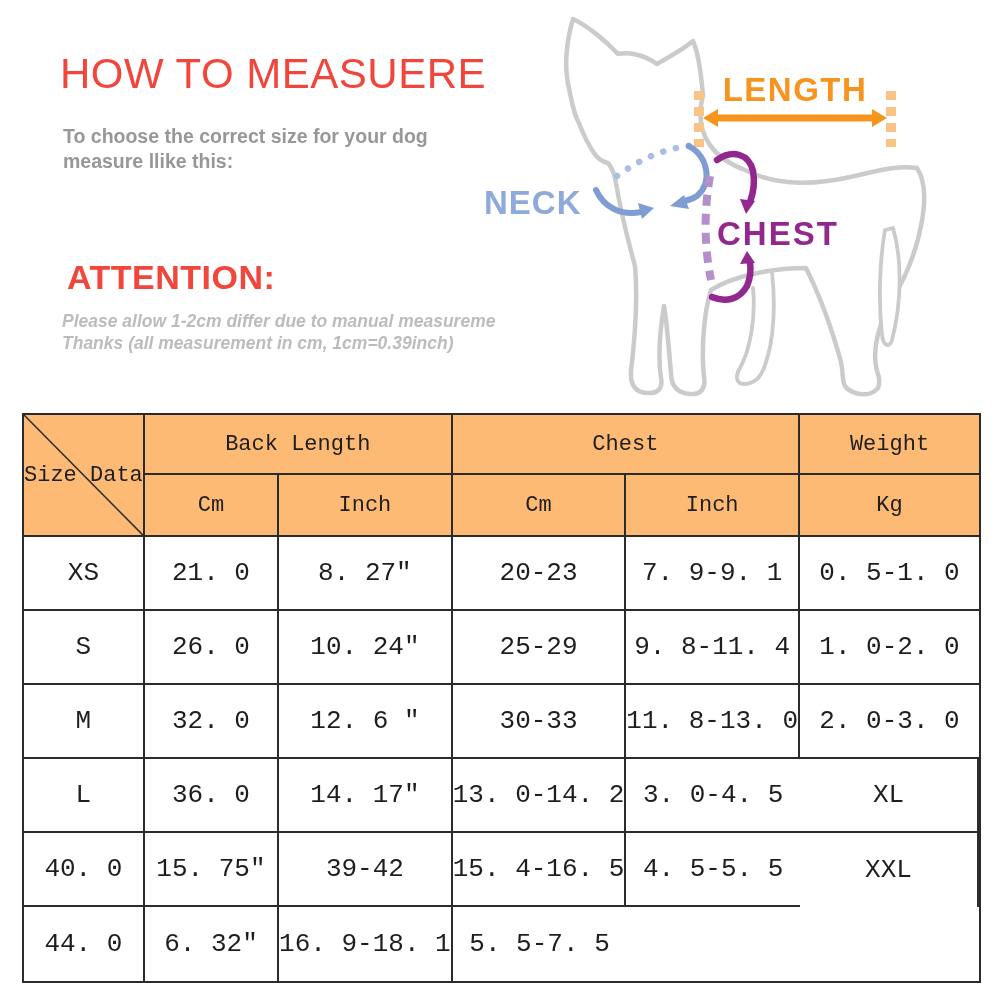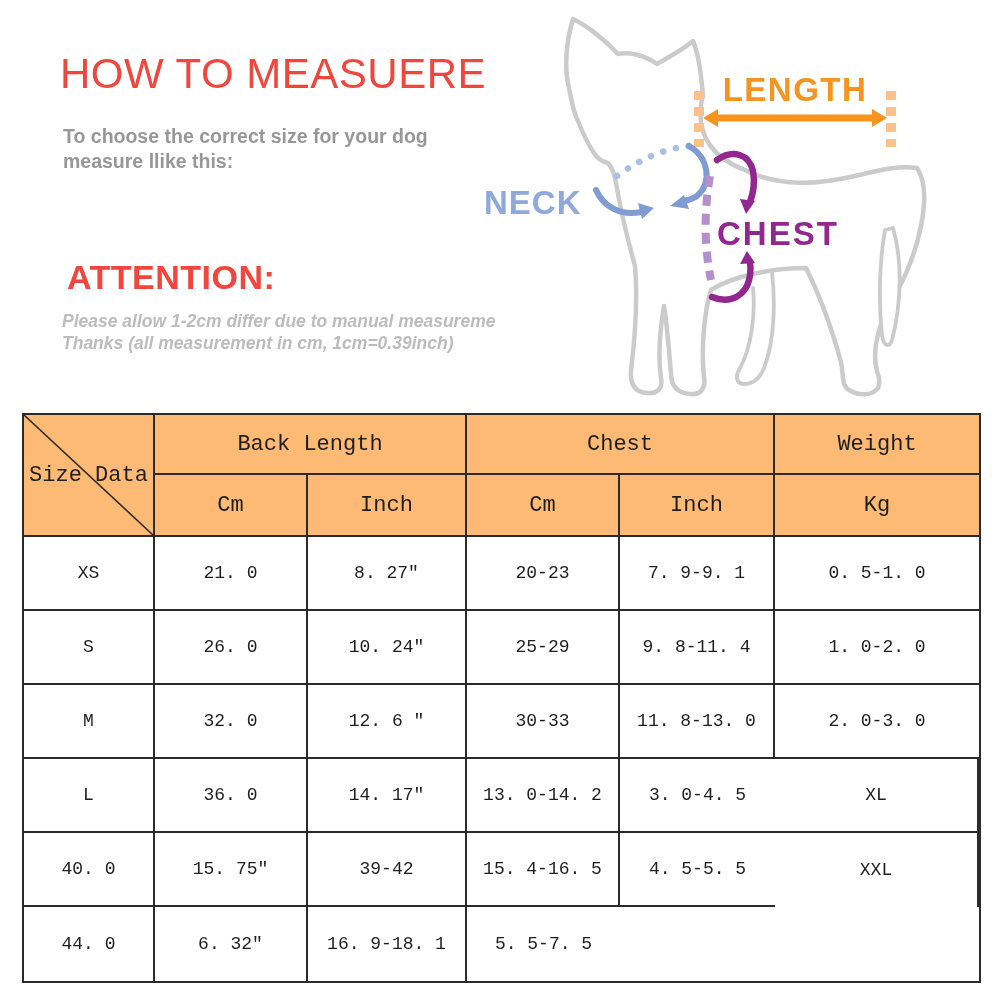--- a/index.html
+++ b/index.html
@@ -37,21 +37,21 @@
     display:grid;box-sizing:content-box;
     grid-template-columns:131fr 153fr 159fr 153fr 155fr 204fr;
     grid-template-rows:60fr 62fr repeat(6,74fr);
     border:2px solid #2b2b2b;
     font-family:"Liberation Mono","DejaVu Sans Mono",monospace;
     color:#1e1e1e;
   }
   .cell{
     display:flex;align-items:center;justify-content:center;
     border-right:2px solid #2b2b2b;border-bottom:2px solid #2b2b2b;
-    font-size:18px;white-space:nowrap;position:relative;
+    font-size:26px;white-space:nowrap;position:relative;
   }
   .cell.last-col{border-right:none;}
   .cell.last-row{border-bottom:none;}
   .cell.hdr{background:#fdba74;font-size:22px;}
   .cell.corner{grid-row:1/3;grid-column:1;}
   .cell.span2{grid-column:span 2;}
   .corner svg{position:absolute;left:0;top:0;width:100%;height:100%;}
   .corner .corner-text{position:relative;z-index:2;}
 </style>
 </head>

